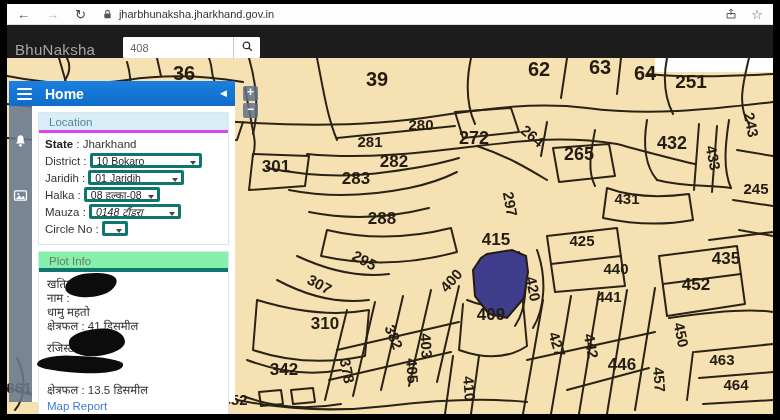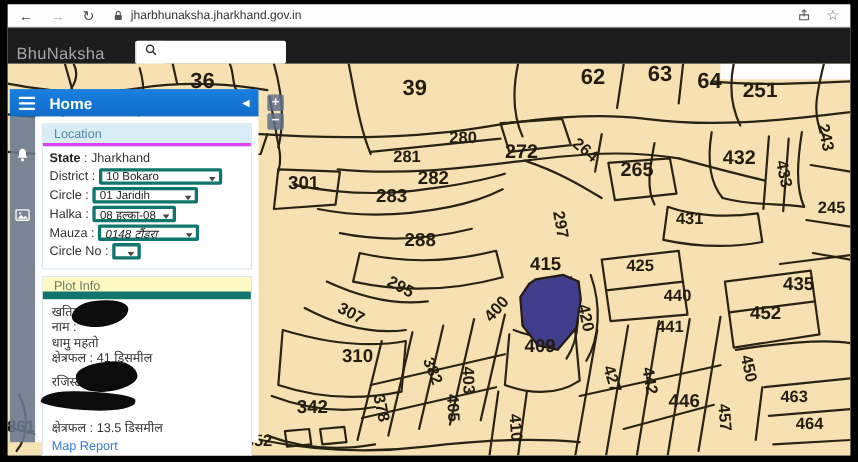--- a/index.html
+++ b/index.html
@@ -54,21 +54,21 @@
   .state-row { margin-bottom:3px; }
   .state-row b { color:#222; }
   .fld-row { display:flex; align-items:center; margin:2px 0; white-space:nowrap; }
   .fld-row .lbl { margin-right:3px; }
   .sel { position:relative; border:3px solid #0f766e; border-radius:2px; height:15px; font-size:10.5px; color:#222;
          padding:0 15px 0 4px; display:inline-flex; align-items:center; background:#fff; }
   .sel .caret { position:absolute; right:3px; top:5px; width:0; height:0;
                 border-left:3.5px solid transparent; border-right:3.5px solid transparent; border-top:4.5px solid #444; }
   .w-district { width:112px; } .w-circle { width:96px; } .w-halka { width:76px; } .w-mauza { width:92px;font-style:italic; } .w-sheet { width:26px; }
 
-  .plot-heading { background:#fef9c3; color:#6f7a62; border-bottom:7px solid #0f766e; }
+  .plot-heading { background:#86efac; color:#6f7a62; border-bottom:4px solid #0f766e; }
   .plot-body { padding:5px 8px 6px; font-size:11.5px; line-height:14px; color:#333; position:relative; }
   .plot-body .line { min-height:14px; }
   .spacer { height:8px; }
   .map-report { color:#3a7bd5; margin-top:2px; }
   .blob { position:absolute; background:#0c0c0c; }
   .blob1 { left:26px; top:1px;  width:52px; height:24px; border-radius:45% 60% 50% 55%/55% 45% 60% 50%; transform:rotate(-7deg); }
   .blob2 { left:30px; top:57px; width:56px; height:27px; border-radius:55% 45% 60% 50%/45% 60% 50% 55%; transform:rotate(-5deg); }
   .blob3 { left:-2px; top:84px; width:86px; height:17px; border-radius:40% 55% 45% 60%/60% 40% 55% 45%; transform:rotate(2deg); }
 </style>
 </head>
@@ -94,20 +94,21 @@
             <path d="M12,14 V3 M8,6 L12,2 L16,6"></path>
           </svg>
       </span>
       <span class="star-ic">☆</span>
     </span>
   </div>
 
   <div class="chrome-header">
     <span class="app-title">BhuNaksha</span>
     <div class="search-box">
+      <input value="408" style="">
       <span class="search-btn">
         <span>
           <svg width="13" height="13" viewBox="0 0 24 24" fill="none" stroke="#333" stroke-width="2.4">
               <circle cx="10" cy="10" r="6"></circle>
               <path d="M14.5,14.5 L20,20"></path>
             </svg>
         </span>
       </span>
     </div>
   </div>
@@ -294,21 +295,21 @@
               <span>: Jharkhand</span>
             </div>
             <div class="fld-row">
               <span class="lbl">District :</span>
               <span class="sel w-district">
                 <span>10 Bokaro</span>
                 <span class="caret"></span>
               </span>
             </div>
             <div class="fld-row">
-              <span class="lbl">Circle :</span>
+              <span class="lbl">Jaridih :</span>
               <span class="sel w-circle">
                 <span>01 Jaridih</span>
                 <span class="caret"></span>
               </span>
             </div>
             <div class="fld-row">
               <span class="lbl">Halka :</span>
               <span class="sel w-halka">
                 <span>08 हल्का-08</span>
                 <span class="caret"></span>

